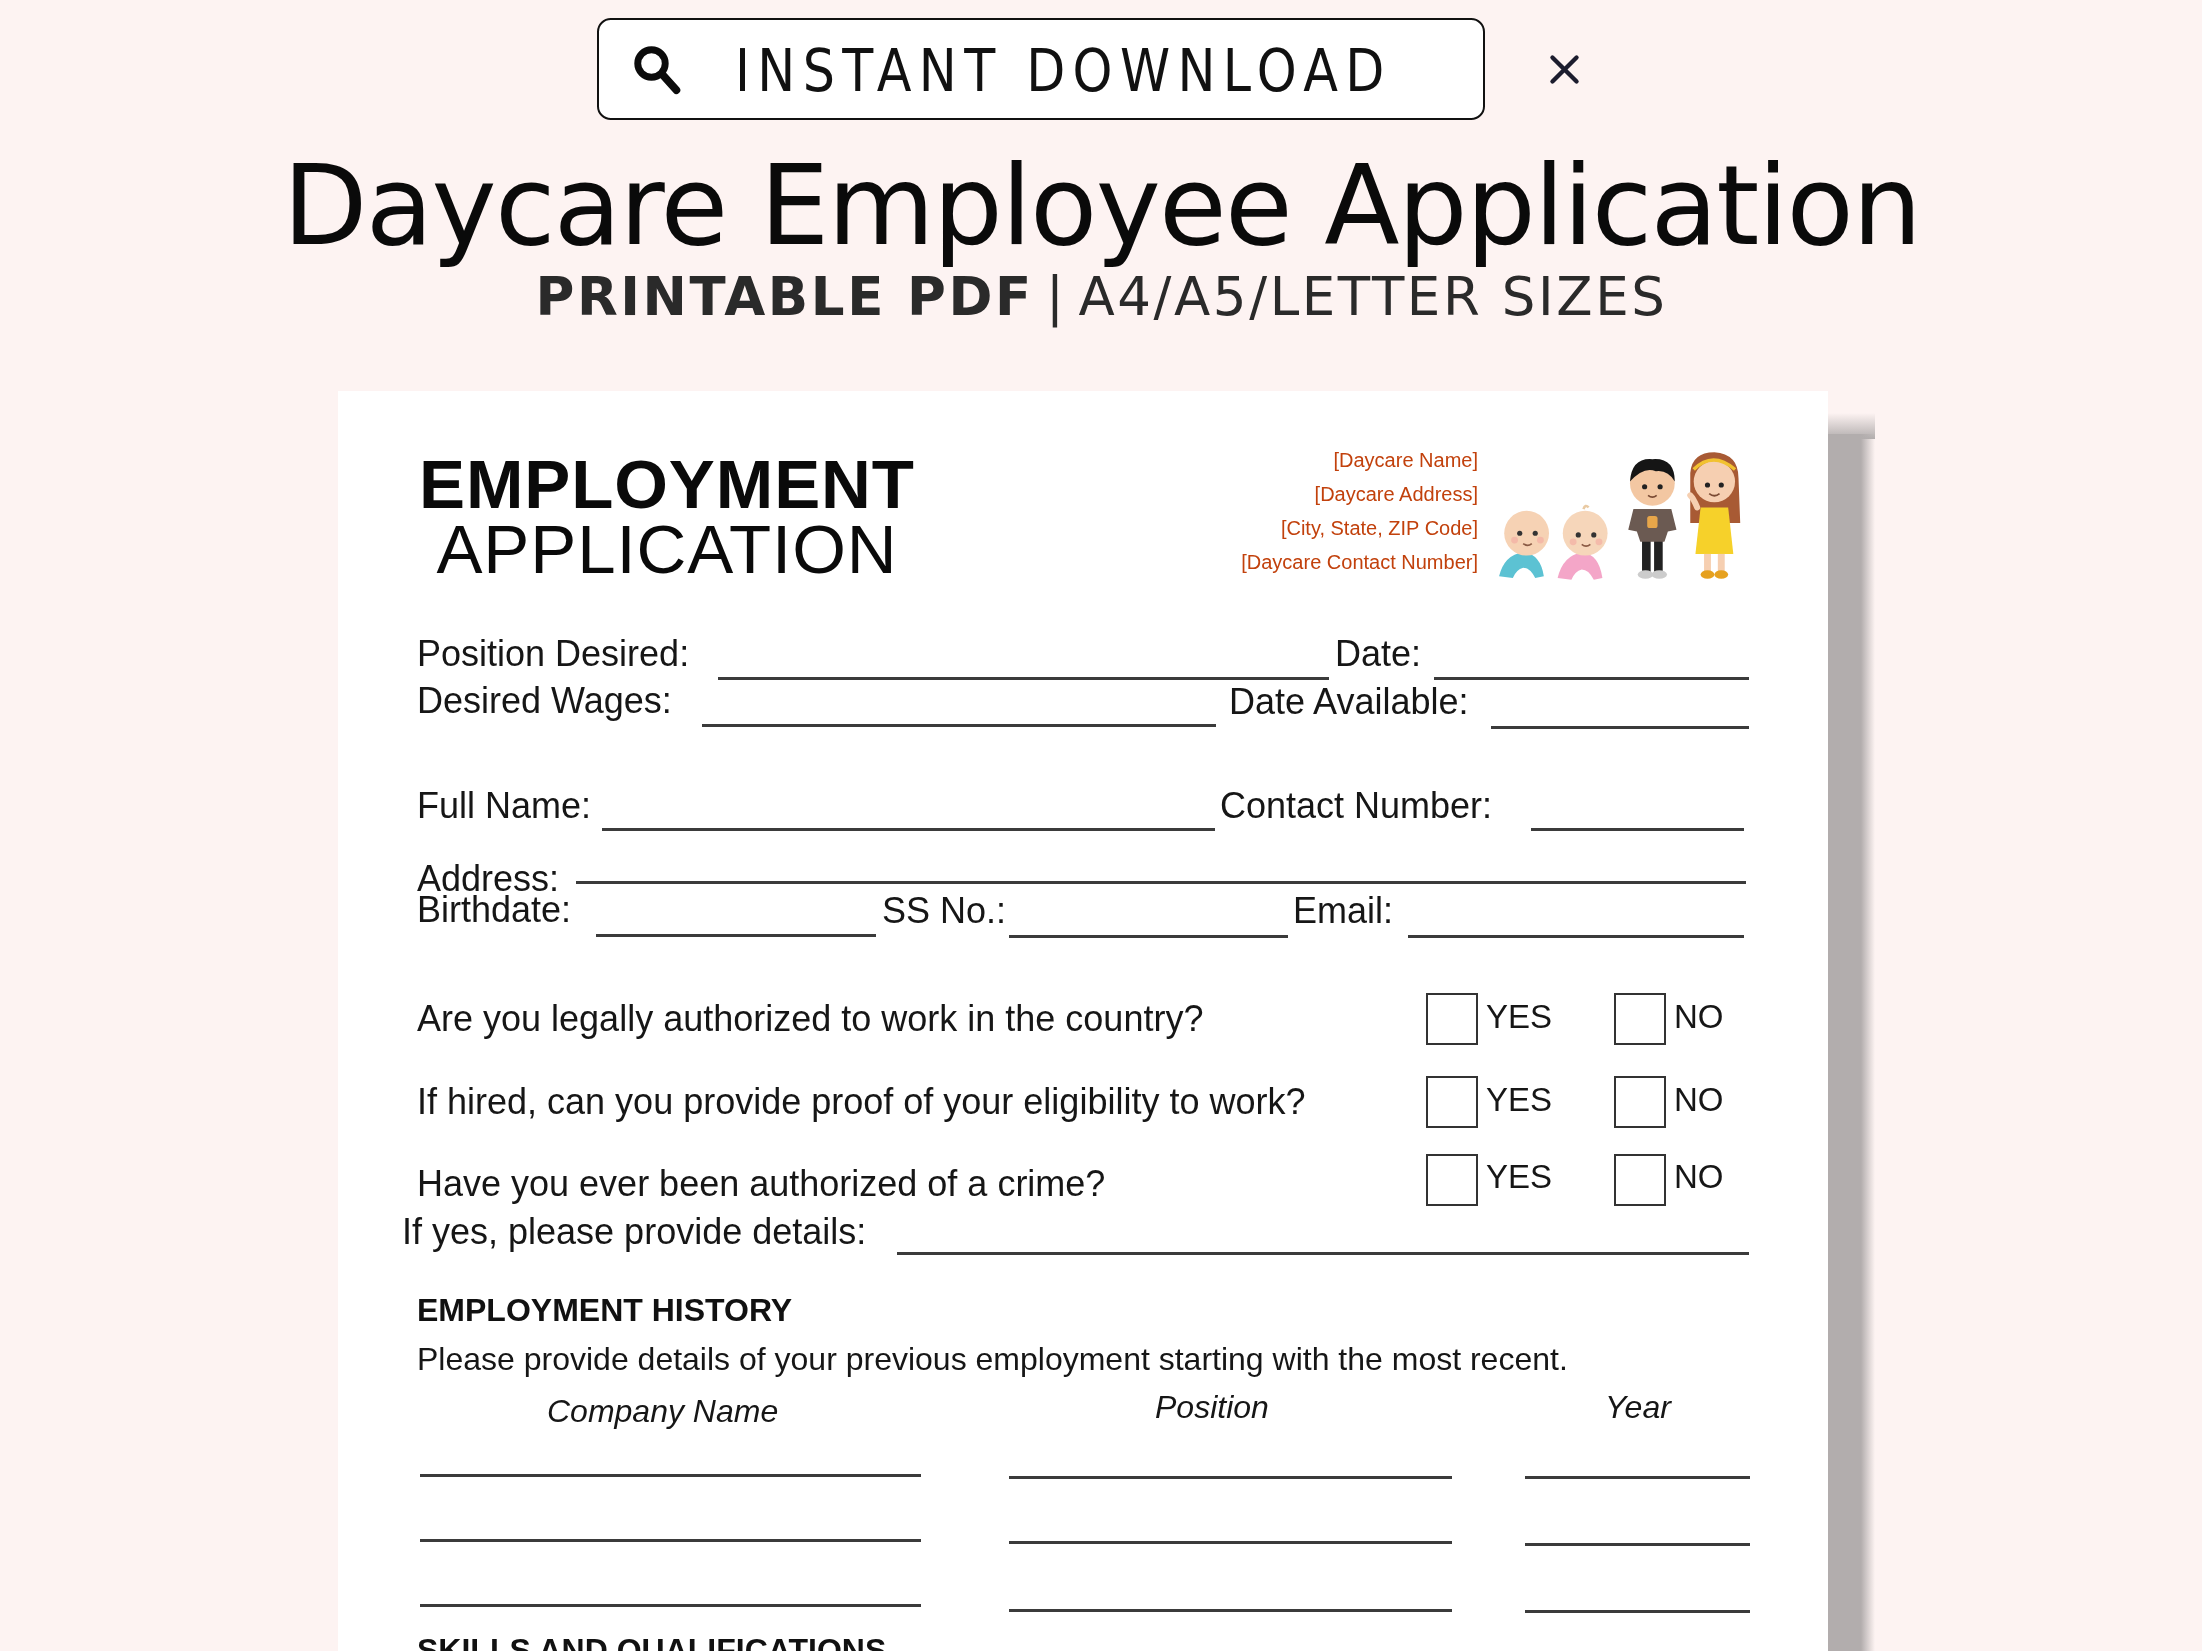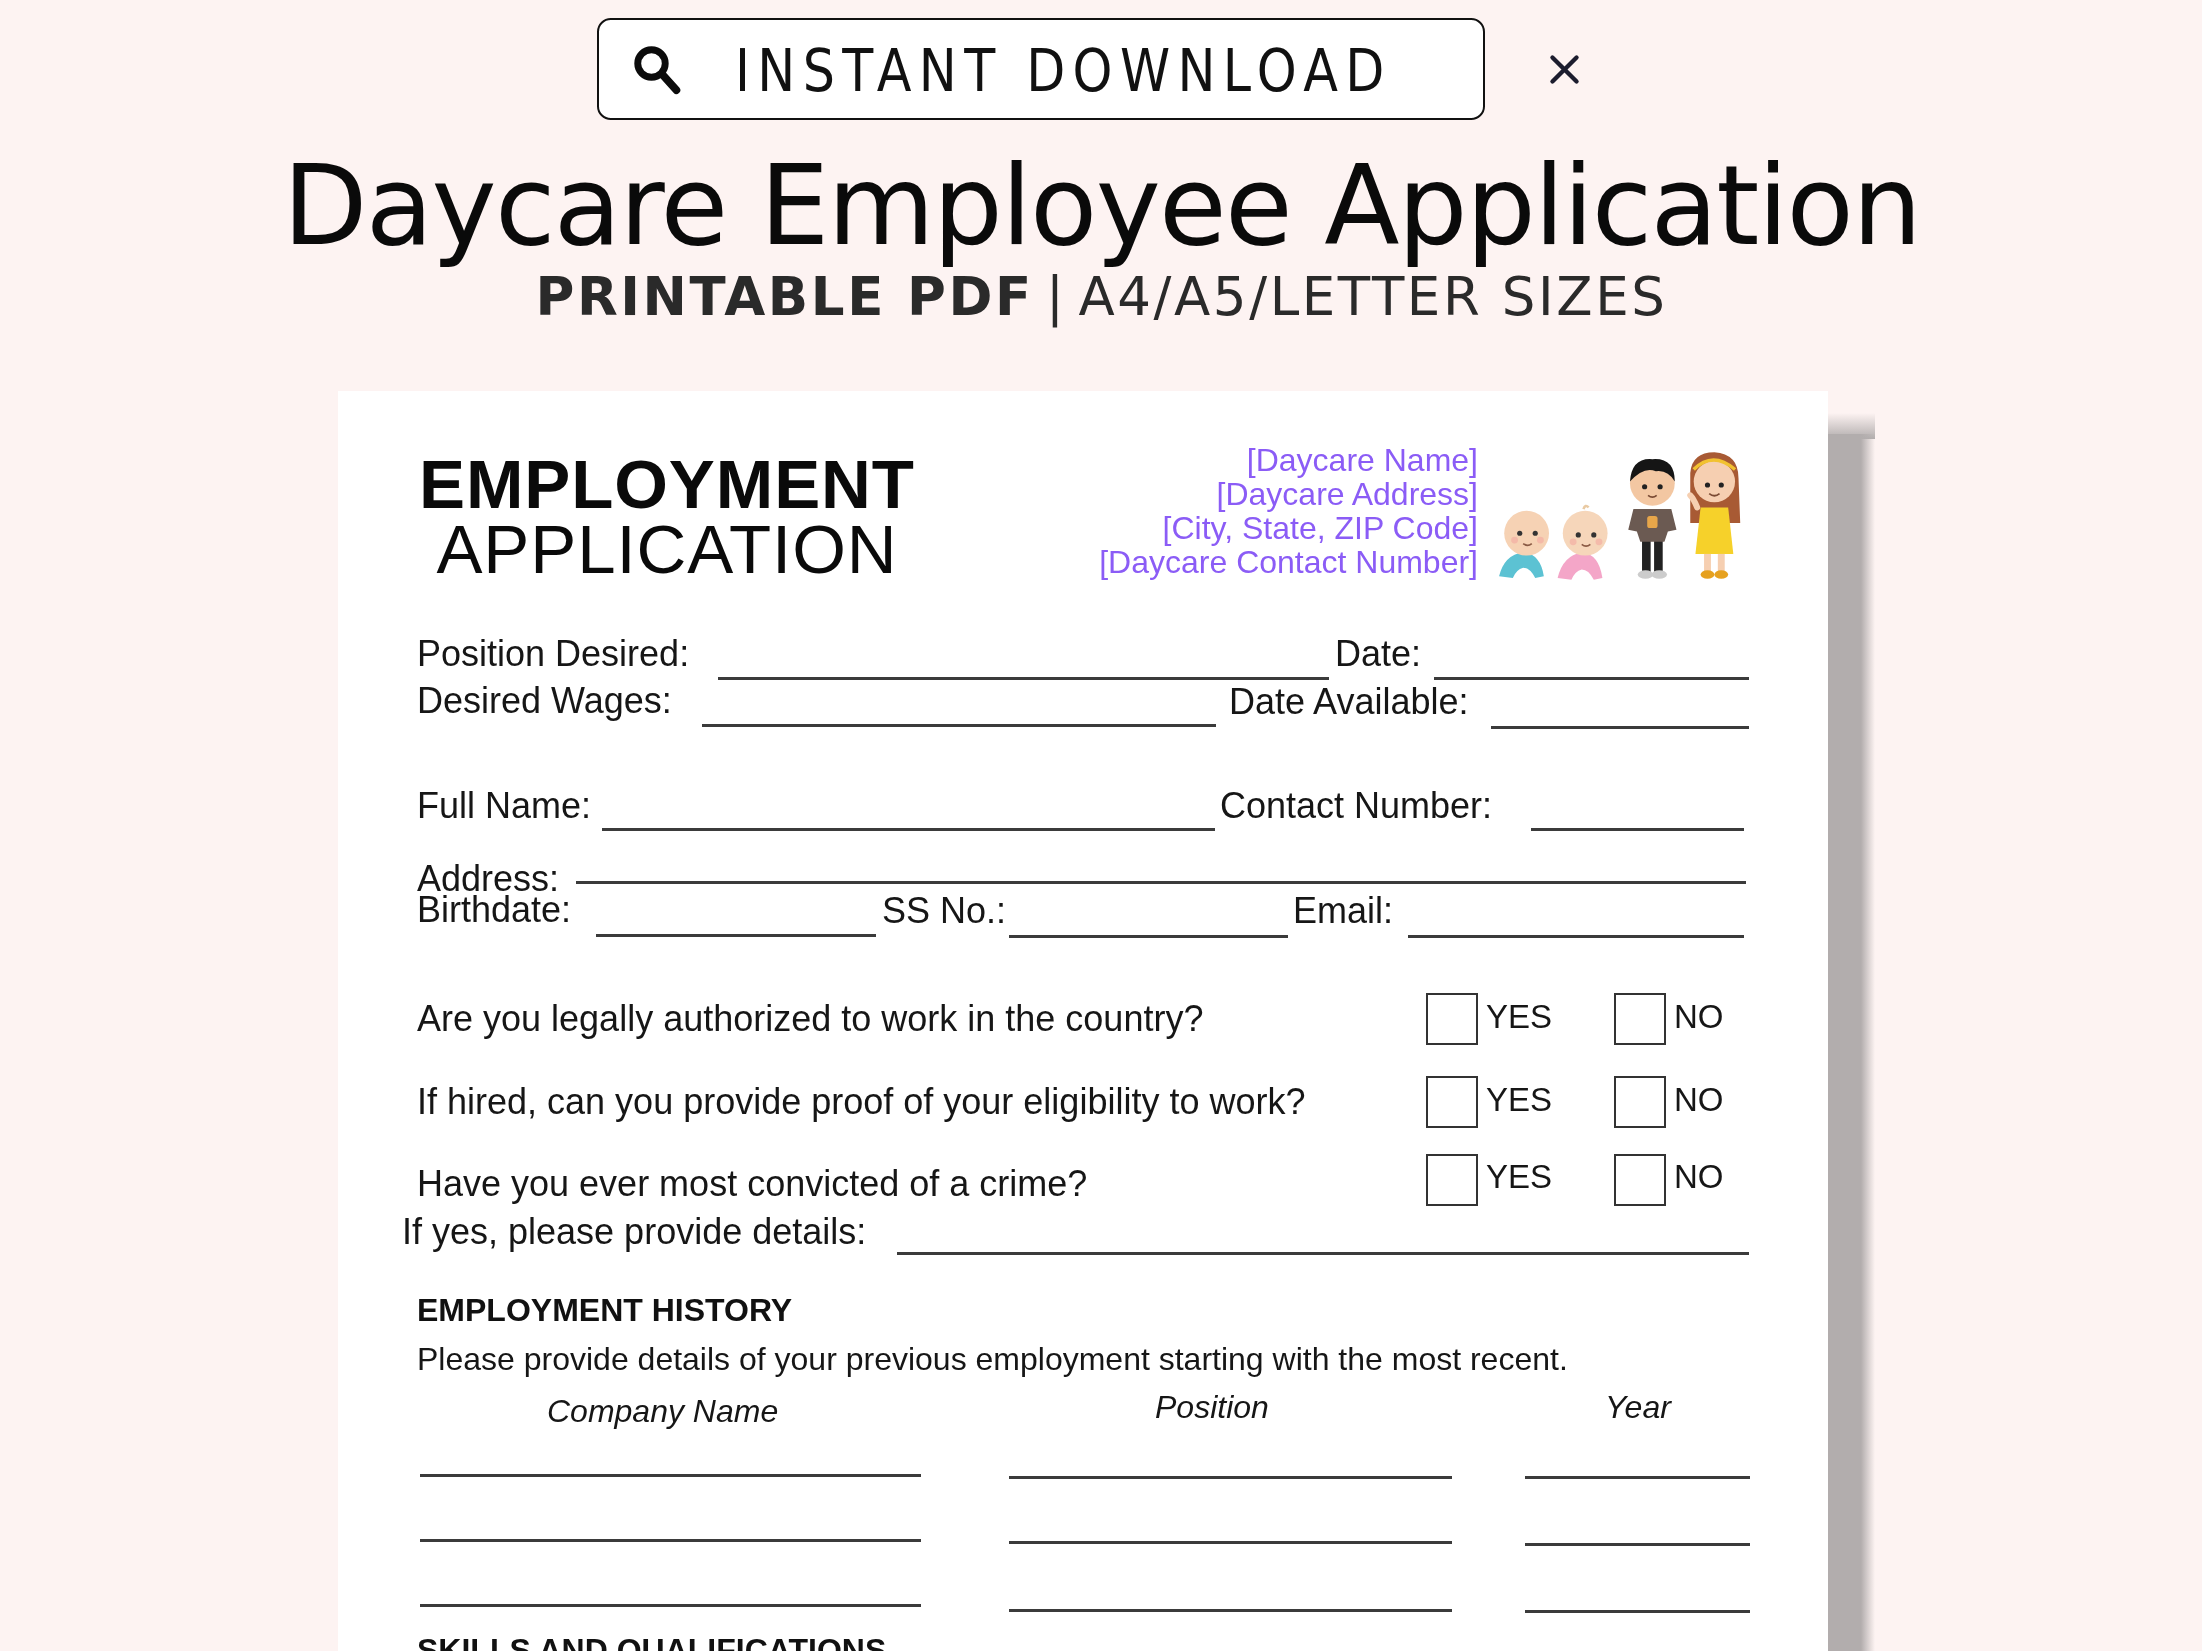--- a/index.html
+++ b/index.html
@@ -55,21 +55,21 @@
   }
 
   .doc-title {
     left:419px; top:452px; font-weight:700; font-size:69px; line-height:65px; color:#0a0a0a;
     font-family:"Liberation Sans", sans-serif; letter-spacing:0.9px;
   }
   .doc-title .line2 { font-weight:400; display:block;text-align:center; }
 
   .daycare-info {
     left:946px; width:532px; top:443px; text-align:right;
-    font-size:32px; line-height:34px; color:#8b5cf6;
+    font-size:20px; line-height:34px; color:#c2410c;
     font-family:"Liberation Sans", sans-serif;
   }
   .kids { left:1487px; top:447px; width:267px; height:138px; }
 
   
   .lbl {
     position:absolute; font-size:36px; line-height:41px; color:#161616;
     font-family:"Liberation Sans", sans-serif; white-space:nowrap;
   }
   .fline { position:absolute; height:2.6px; background:#3b3b3b; }
@@ -214,21 +214,21 @@
 <div class="cb-lbl" style="left:1486px; top:998px;">YES</div>
 <div class="cb" style="left:1614px; top:993px;"></div>
 <div class="cb-lbl" style="left:1674px; top:998px;">NO</div>
 
 <div class="lbl" style="left:417px; top:1081px;">If hired, can you provide proof of your eligibility to work?</div>
 <div class="cb" style="left:1426px; top:1076px;"></div>
 <div class="cb-lbl" style="left:1486px; top:1081px;">YES</div>
 <div class="cb" style="left:1614px; top:1076px;"></div>
 <div class="cb-lbl" style="left:1674px; top:1081px;">NO</div>
 
-<div class="lbl" style="left:417px; top:1163px;">Have you ever most convicted of a crime?</div>
+<div class="lbl" style="left:417px; top:1163px;">Have you ever been authorized of a crime?</div>
 <div class="cb" style="left:1426px; top:1154px;"></div>
 <div class="cb-lbl" style="left:1486px; top:1158px;">YES</div>
 <div class="cb" style="left:1614px; top:1154px;"></div>
 <div class="cb-lbl" style="left:1674px; top:1158px;">NO</div>
 
 <div class="lbl" style="left:402px; top:1211px;">If yes, please provide details:</div>
 <div class="fline" style="left:897px; width:852px; top:1252px;"></div>
 
 <div class="abs section-h">EMPLOYMENT HISTORY</div>
 <div class="abs section-desc">Please provide details of your previous employment starting with the most recent.</div>

